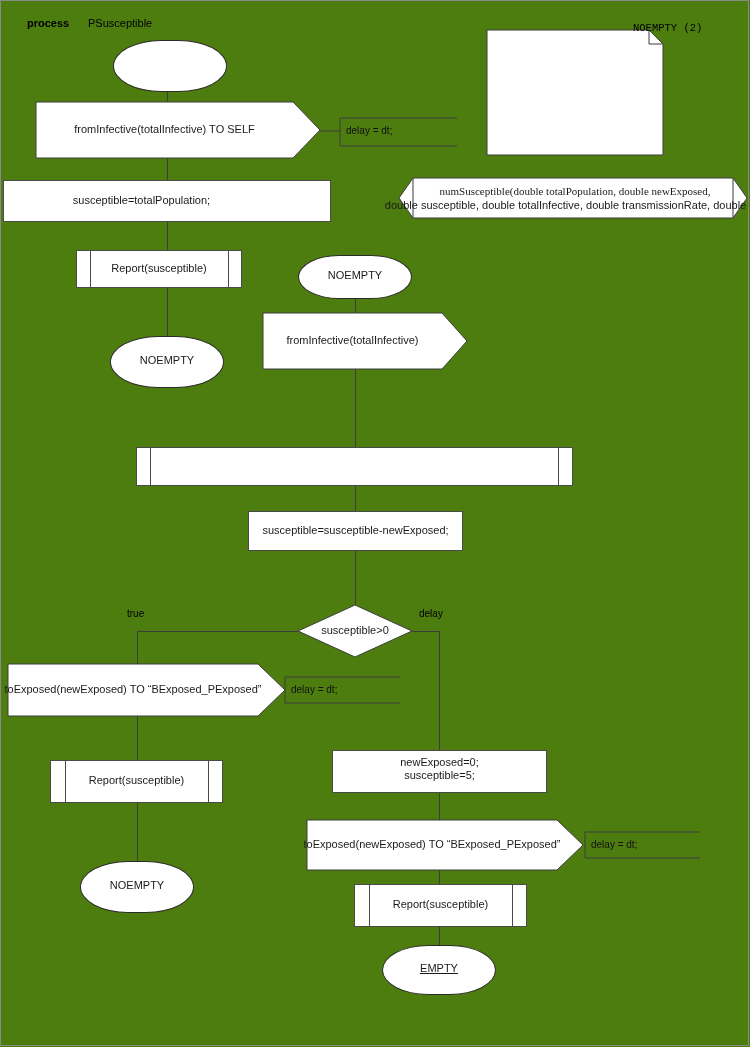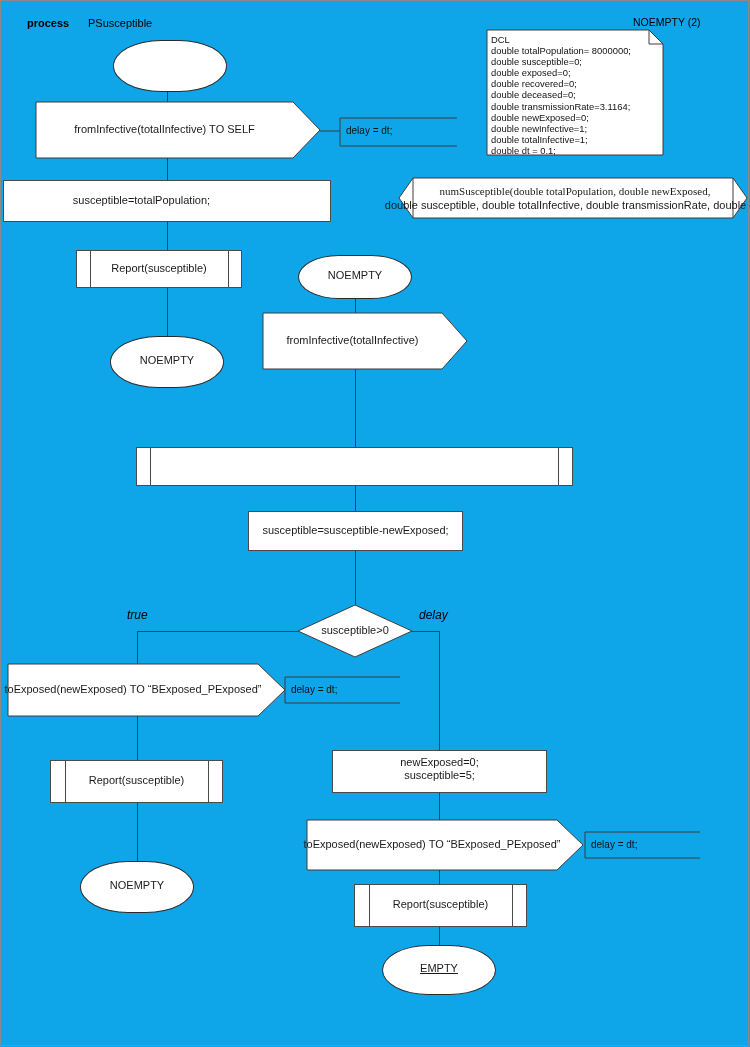--- a/index.html
+++ b/index.html
@@ -1,20 +1,20 @@
 <!DOCTYPE html>
 <html><head>
 <meta charset="utf-8">
 <style>
   html,body{margin:0;padding:0;background:#ffffff;}
   body{font-family:"Liberation Sans","DejaVu Sans",sans-serif;}
   #canvas{
     position:relative;
     width:750px;height:1047px;
-    background:#0ea5e9;
+    background:#4d7c0f;
     overflow:hidden;
   }
   
   .frame{
     position:absolute;left:0;top:0;width:749px;height:1046px;
     border:1px solid #8a8a8a;
     box-sizing:border-box;
   }
   .hdr{
     position:absolute;
@@ -70,21 +70,21 @@
   .note-txt{
     position:absolute;
     font-size:9.4px;line-height:11.1px;color:#111;
     white-space:pre;
     text-align:left;
   }
   .corner-lbl{
     position:absolute;font-size:10.5px;color:#000;white-space:nowrap;
   }
   .branch-lbl{
-    position:absolute;font-size:12px;color:#000;white-space:nowrap;font-style:italic;
+    position:absolute;font-size:10px;color:#000;white-space:nowrap;
   }
   .delay-txt{
     position:absolute;font-size:10px;color:#111;white-space:nowrap;
   }
   .ovf{white-space:pre;}
 </style>
 </head>
 <body>
 
 <div id="canvas">
@@ -115,32 +115,21 @@
     <line x1="285" y1="690" x2="285" y2="690" stroke="#3d3d3d" stroke-width="1"></line>
 
     <polygon points="307,820 557,820 583,845 557,870 307,870"></polygon>
 
     <polyline points="700,832 585,832 585,858 700,858"></polyline>
   </svg>
 
   <div class="hdr bold" style="left:27px;top:17px;">process</div>
   <div class="hdr" style="left:88px;top:17px;">PSusceptible</div>
 
-  <div class="corner-lbl" style="left:633px;top:16px;">NOEMPTY (2)</div>
-  <div class="note-txt" style="left:491px;top:34px;width:170px;">DCL
-double totalPopulation= 8000000;
-double susceptible=0;
-double exposed=0;
-double recovered=0;
-double deceased=0;
-double transmissionRate=3.1164;
-double newExposed=0;
-double newInfective=1;
-double totalInfective=1;
-double dt = 0.1;</div>
+  <div class="corner-lbl" style="left:633px;top:22px;font-family:Liberation Mono, monospace;">NOEMPTY (2)</div>
 
   <div class="txt" style="left:404px;top:186px;width:342px;height:12px;font-family:Liberation Serif, serif;">numSusceptible(double totalPopulation, double newExposed,</div>
   <div class="txt" style="left:396px;top:200px;width:358px;height:12px;">double susceptible, double totalInfective, double transmissionRate, double dt);</div>
 
   <div class="state" style="left:113px;top:40px;width:114px;height:52px;"></div>
   <div class="ln lnv" style="left:167px;top:92px;height:10px;"></div>
 
   <div class="txt" style="left:36px;top:124px;width:257px;height:12px;">fromInfective(totalInfective) TO SELF</div>
 
   <div class="delay-txt" style="left:346px;top:125px;">delay = dt;</div>

